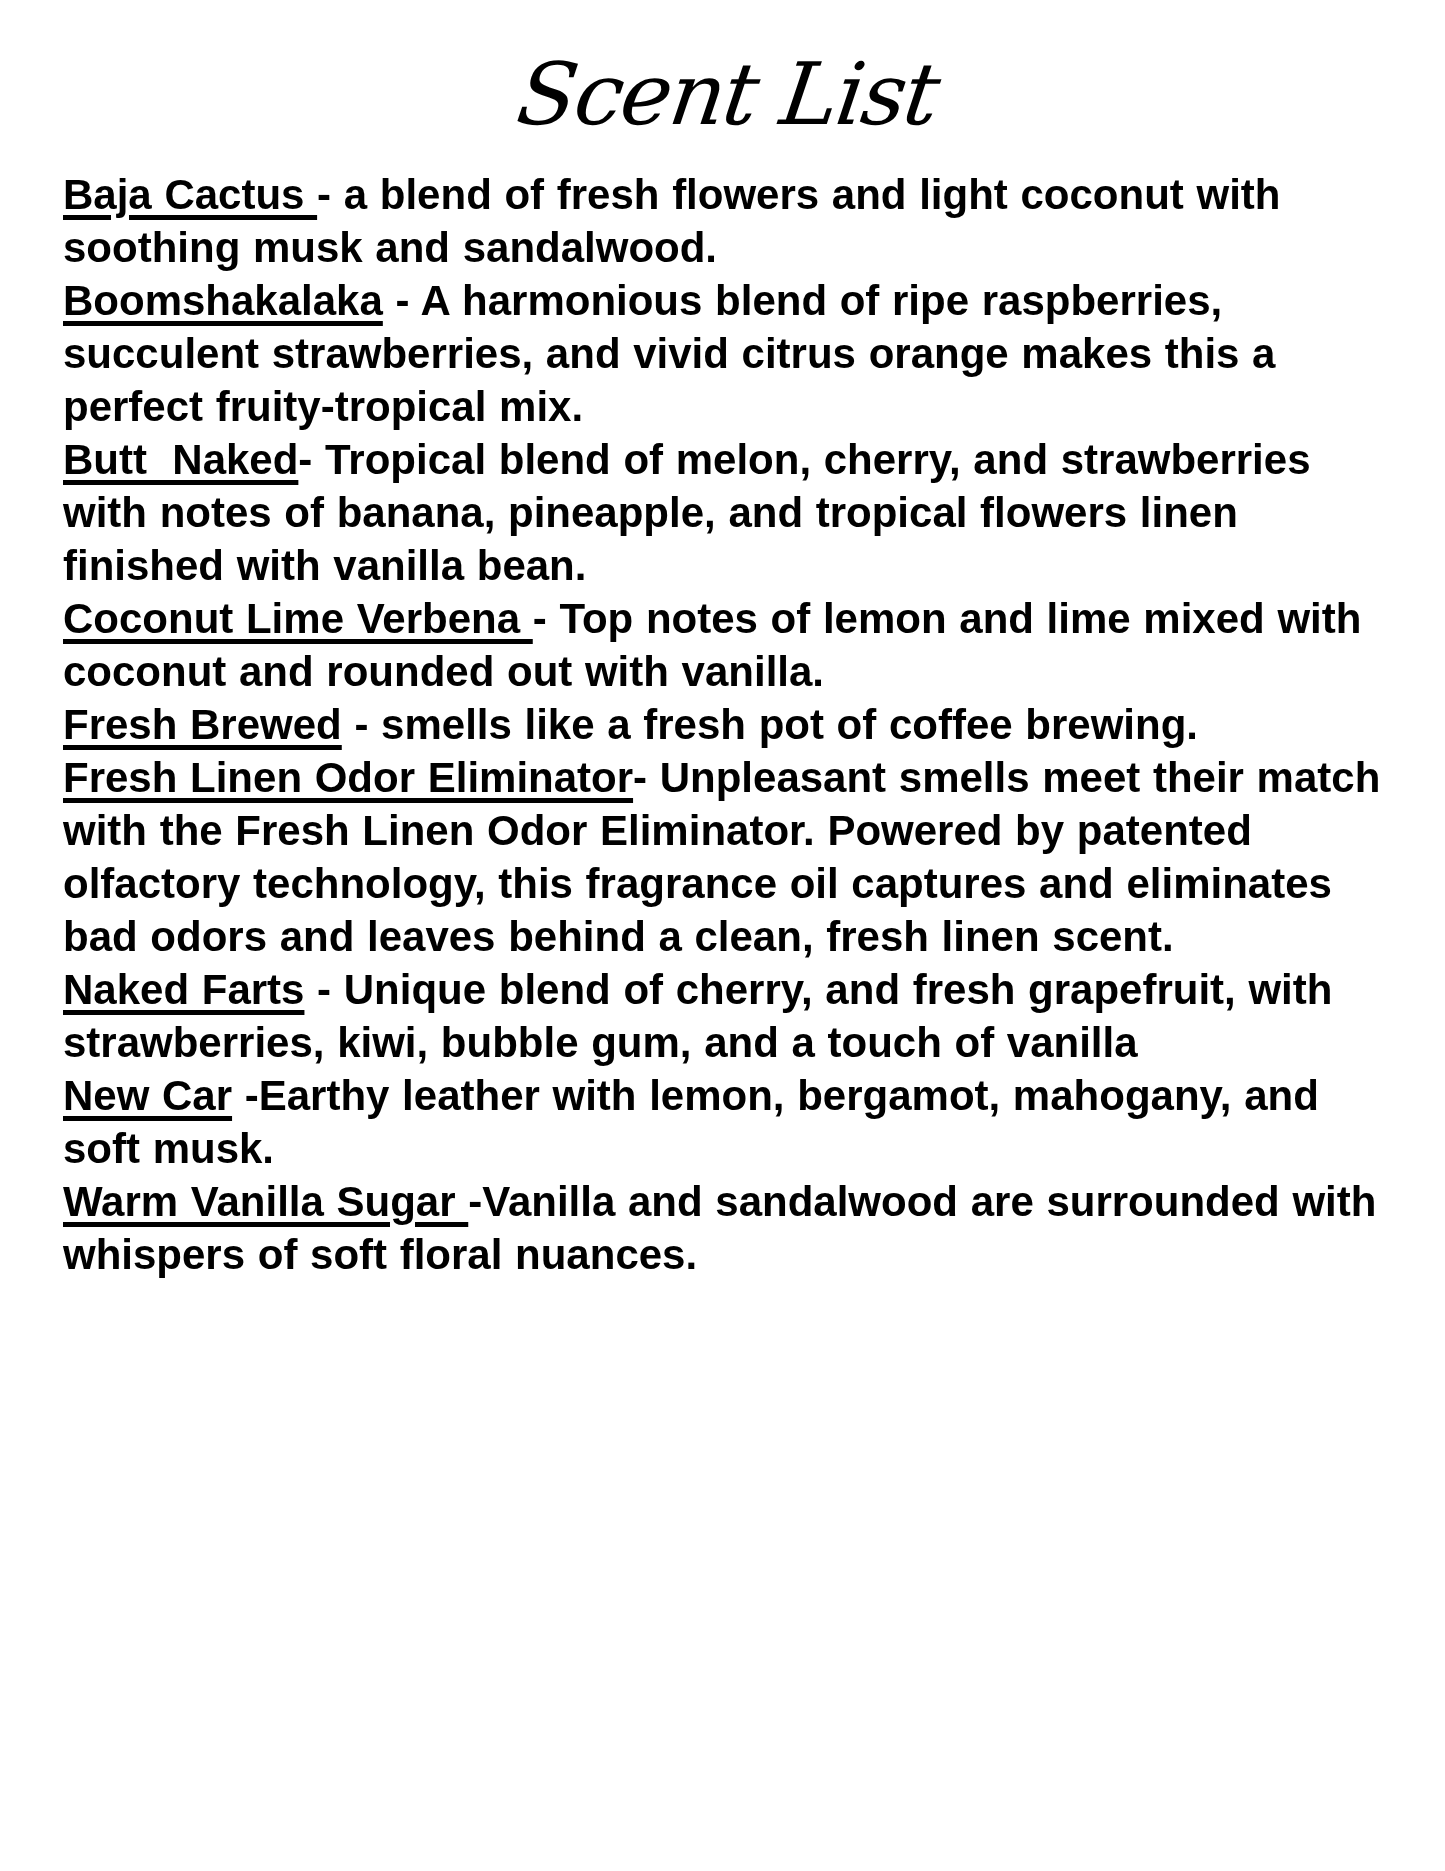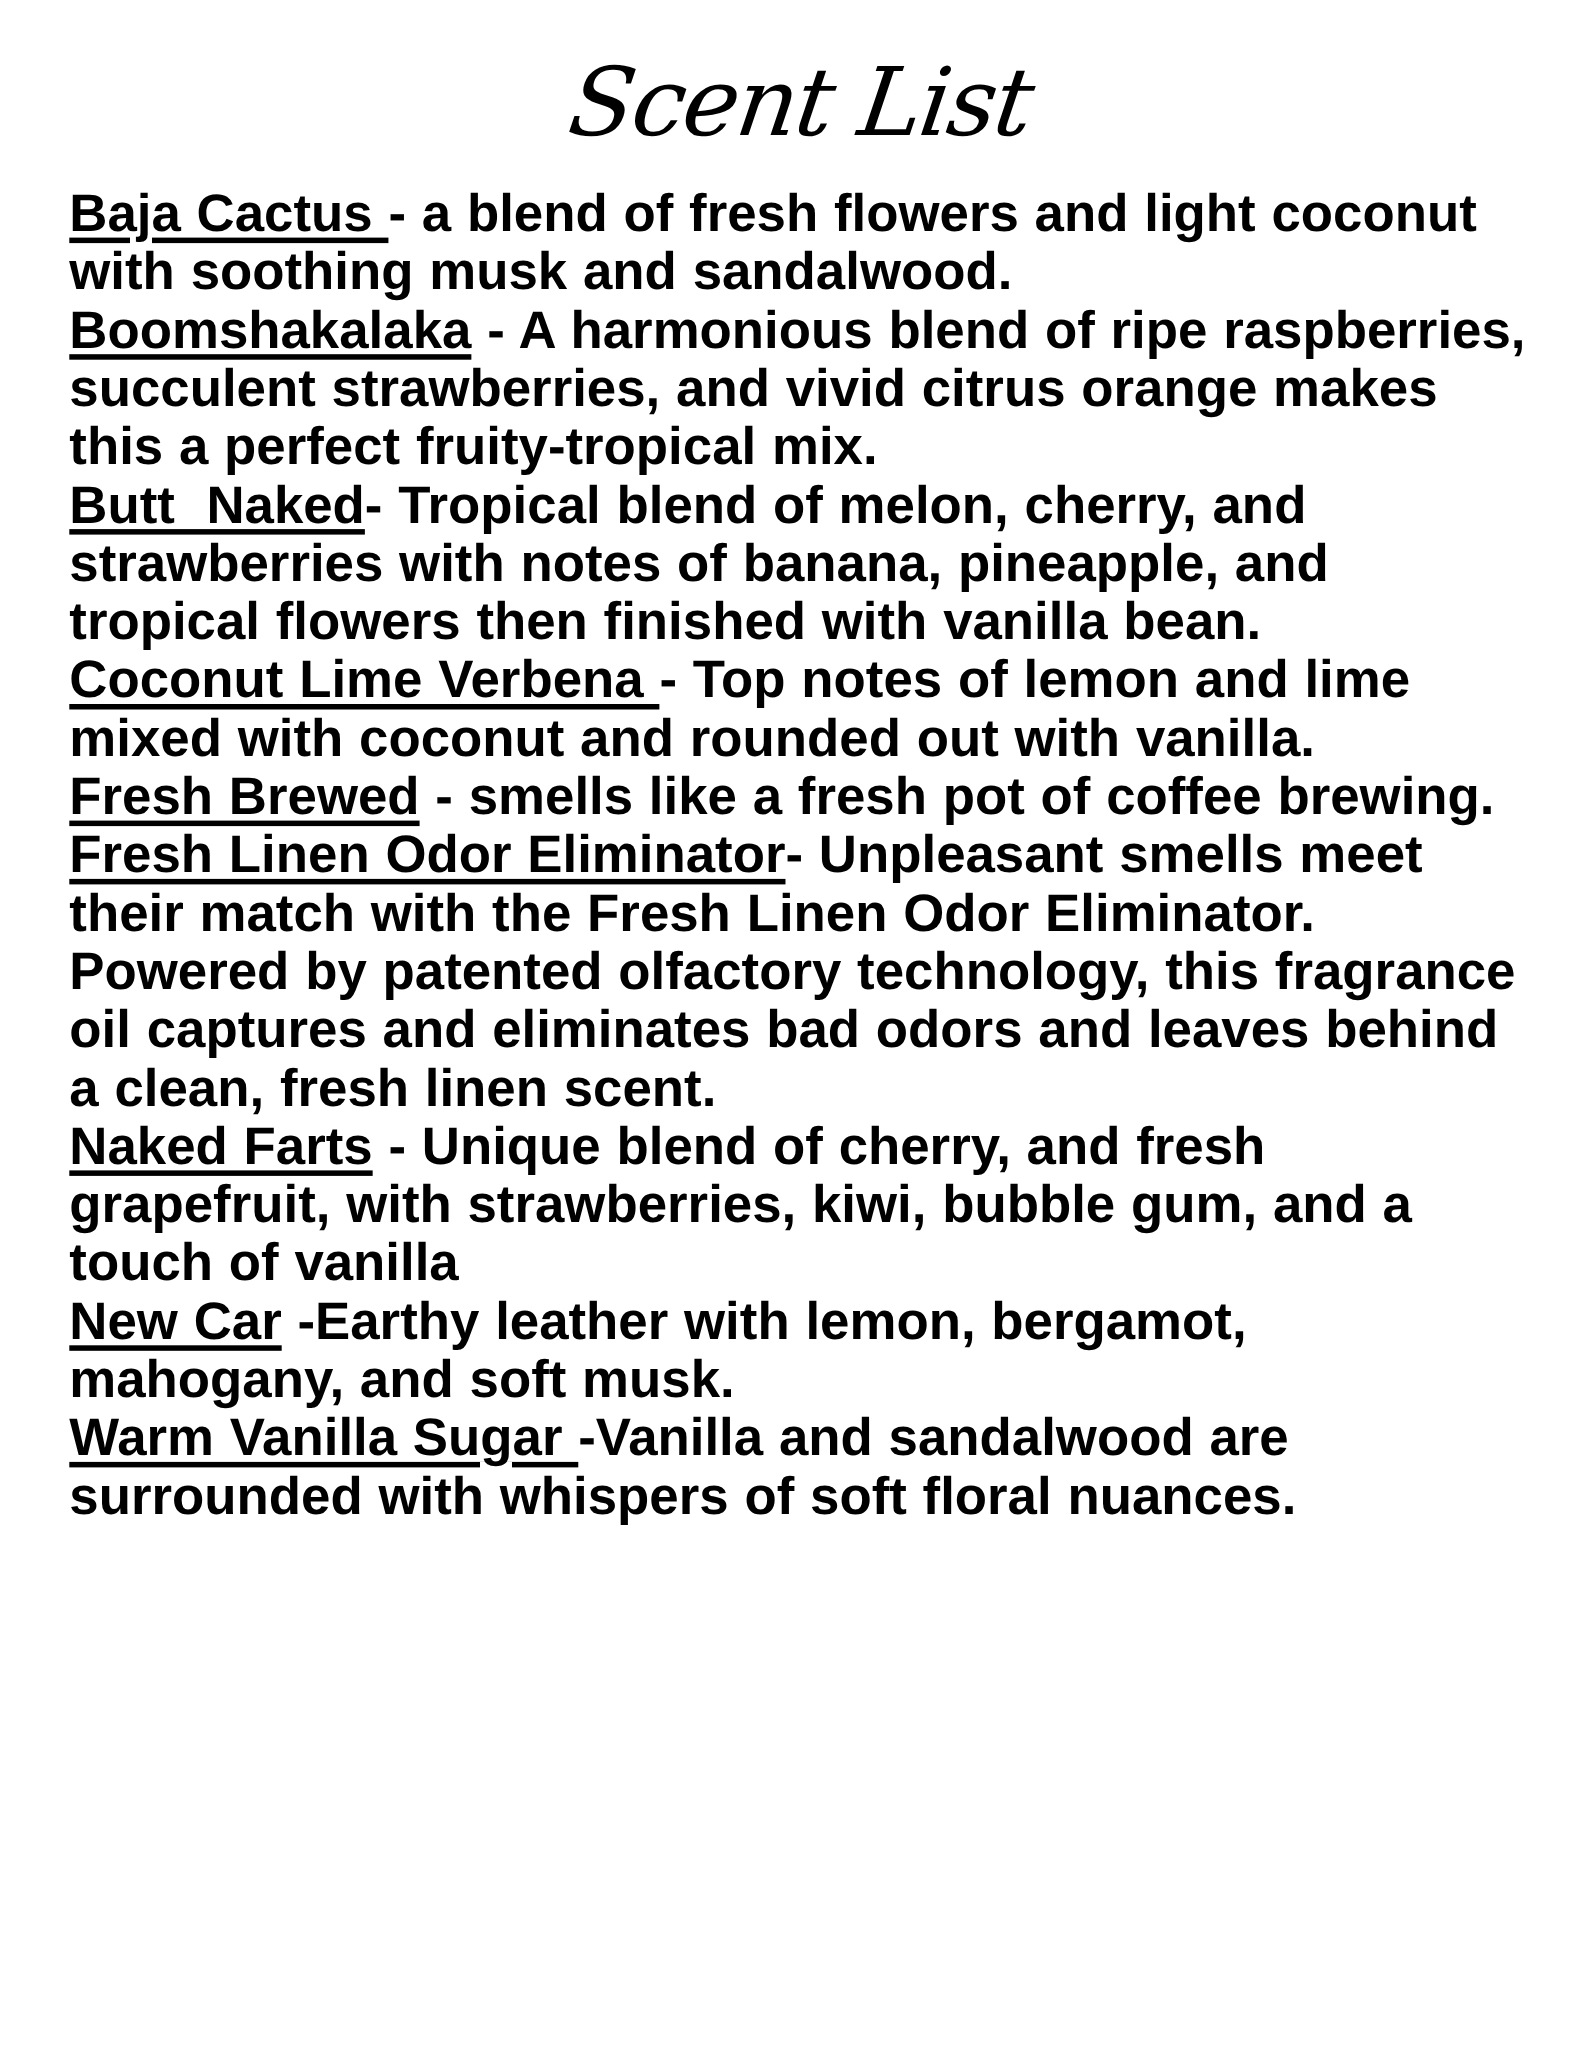--- a/index.html
+++ b/index.html
@@ -31,21 +31,21 @@
     margin: 46px 0 26px 0;
     transform: skewX(-8deg);
   }
   .scent-list {
     margin: 0;
     padding: 0;
   }
   .entry {
     font-family: "Liberation Sans", sans-serif;
     font-weight: 700;
-    font-size: 48px;
+    font-size: 42px;
     line-height: 53px;
     letter-spacing: 0;
     margin: 0;
     word-spacing: 1px;
   }
   .scent-name {
     text-decoration: underline;
     text-decoration-thickness: 5px;
     text-underline-offset: 6px;
     white-space: pre-wrap; 
@@ -56,21 +56,21 @@
 </style>
 </head>
 <body>
 
 <div class="page">
   <h1 class="title">Scent List</h1>
 
   <div class="scent-list">
     <p class="entry"><span class="scent-name">Baja Cactus </span><span class="scent-desc">- a blend of fresh flowers and light coconut with soothing musk and sandalwood.</span></p>
     <p class="entry"><span class="scent-name">Boomshakalaka</span><span class="scent-desc"> - A harmonious blend of ripe raspberries, succulent strawberries, and vivid citrus orange makes this a perfect fruity-tropical mix.</span></p>
-    <p class="entry"><span class="scent-name">Butt  Naked</span><span class="scent-desc">- Tropical blend of melon, cherry, and strawberries with notes of banana, pineapple, and tropical flowers then finished with vanilla bean.</span></p>
+    <p class="entry"><span class="scent-name">Butt  Naked</span><span class="scent-desc">- Tropical blend of melon, cherry, and strawberries with notes of banana, pineapple, and tropical flowers linen finished with vanilla bean.</span></p>
     <p class="entry"><span class="scent-name">Coconut Lime Verbena </span><span class="scent-desc">- Top notes of lemon and lime mixed with coconut and rounded out with vanilla.</span></p>
     <p class="entry"><span class="scent-name">Fresh Brewed</span><span class="scent-desc"> - smells like a fresh pot of coffee brewing.</span></p>
     <p class="entry"><span class="scent-name">Fresh Linen Odor Eliminator</span><span class="scent-desc">- Unpleasant smells meet their match with the Fresh Linen Odor Eliminator. Powered by patented olfactory technology, this fragrance oil captures and eliminates bad odors and leaves behind a clean, fresh linen scent.</span></p>
     <p class="entry"><span class="scent-name">Naked Farts</span><span class="scent-desc"> - Unique blend of cherry, and fresh grapefruit, with strawberries, kiwi, bubble gum, and a touch of vanilla</span></p>
     <p class="entry"><span class="scent-name">New Car</span><span class="scent-desc"> -Earthy leather with lemon, bergamot, mahogany, and soft musk.</span></p>
     <p class="entry"><span class="scent-name">Warm Vanilla Sugar </span><span class="scent-desc">-Vanilla and sandalwood are surrounded with whispers of soft floral nuances.</span></p>
   </div>
 </div>
 
 </body></html>

